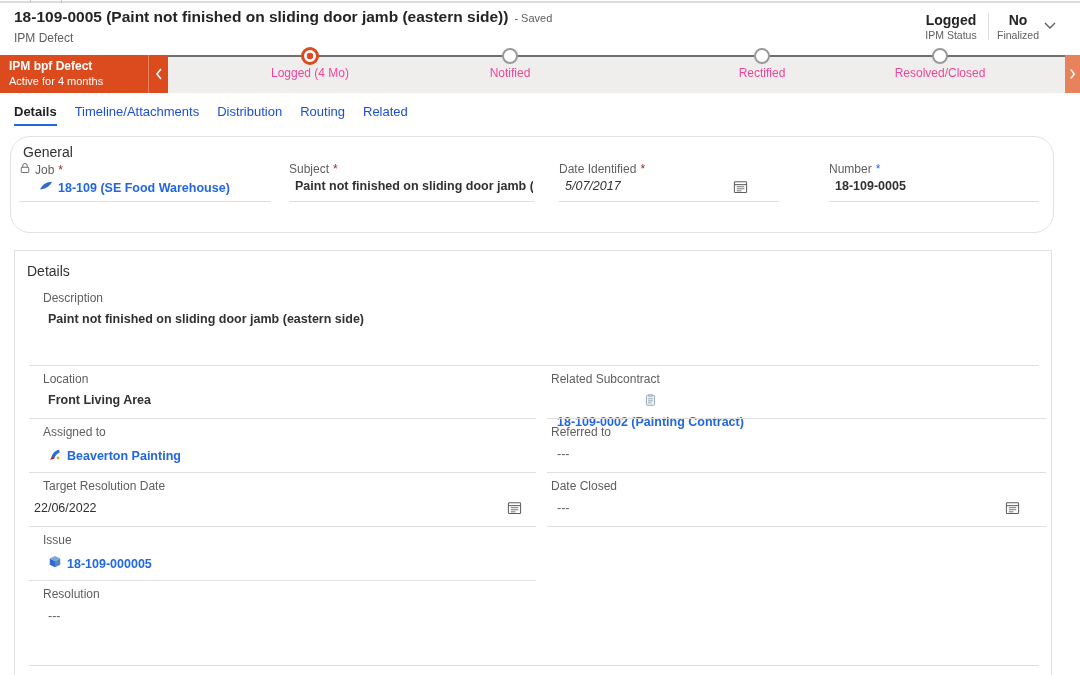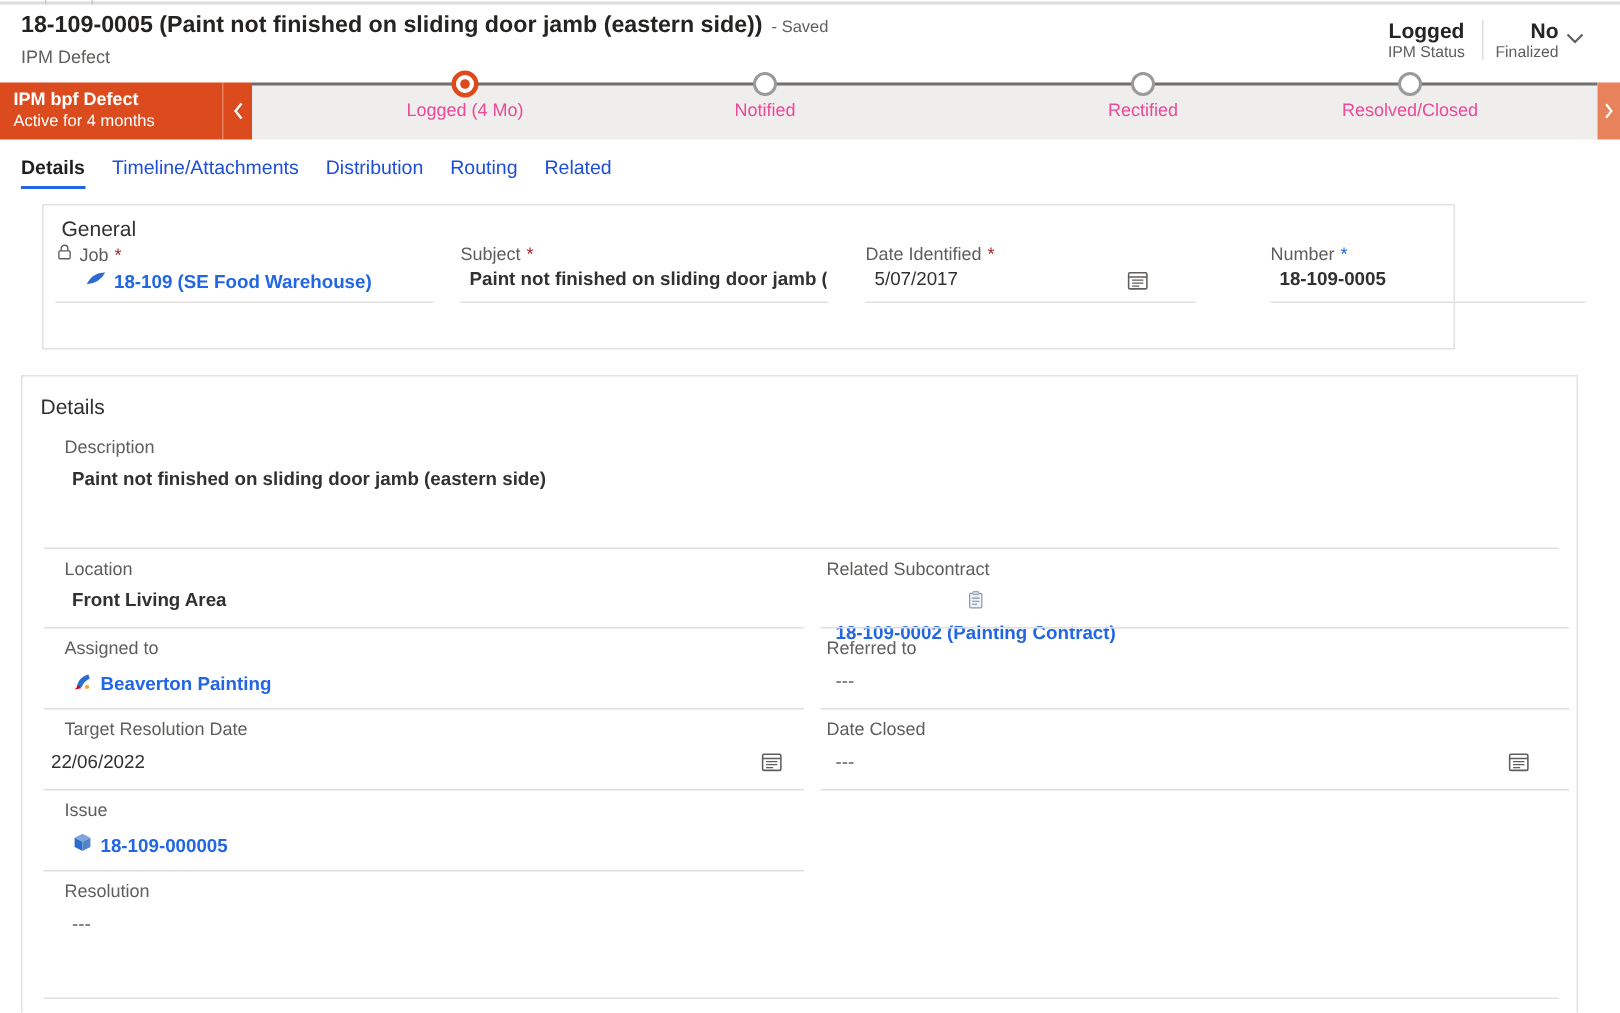--- a/index.html
+++ b/index.html
@@ -36,21 +36,21 @@
   .stage-label { top:66px; width:160px; text-align:center; font-size:12px; color:#ec4899; white-space:nowrap; cursor:pointer; }
   .stage-dot-inactive { width:16px; height:16px; border-radius:50%; background:#fff; border:2px solid #9a9a9a; }
 
   
   .tabs { left:14px; top:104px; display:flex; gap:18px; }
   .tab { font-size:13px; color:#1d4ed8; padding-bottom:5px; border-bottom:2px solid transparent; cursor:pointer; }
   .tab.active { font-weight:bold; color:#201f1e; border-bottom-color:#2266E3; }
 
   
   .card { background:#fff; border:1px solid #e3e2e1; }
-  .card-general { left:28px; top:136px; width:942px; height:97px; }
+  .card-general { left:10px; top:136px; width:1044px; height:97px;border-radius:20px; }
   .card-details { left:14px; top:250px; width:1038px; height:440px; }
   .sec-title { font-size:14px; color:#323130; }
 
   .flabel { font-size:12px; color:#605e5c; white-space:nowrap; display:flex; align-items:center; gap:4px; }
   .fvalue { font-size:12.5px; font-weight:bold; color:#323130; white-space:nowrap; overflow:hidden;
     display:flex; align-items:center; gap:5px; cursor:text; }
   .fvalue.link { color:#2266E3; cursor:pointer; }
   .fvalue.empty { color:#605e5c; font-weight:normal; }
   .req-red { color:#A4262C; font-size:12px; }
   .req-blue { color:#2266E3; font-size:12px; }
@@ -67,21 +67,21 @@
 <div class="abs page-title">
   <span>18-109-0005 (Paint not finished on sliding door jamb (eastern side))</span><span class="saved-note">- Saved</span>
 </div>
 <div class="abs entity-name">IPM Defect</div>
 
 <div class="abs hdr-stat" style="left:916px; top:11px; width:70px;">
   <div class="v">Logged</div>
   <div class="l">IPM Status</div>
 </div>
 <div class="abs hdr-divider"></div>
-<div class="abs hdr-stat" style="left:997px; top:11px; text-align:right;">
+<div class="abs hdr-stat" style="left:997px; top:11px; text-align:center;">
   <div class="v">No</div>
   <div class="l">Finalized</div>
 </div>
 <div class="abs" style="left:1042px; top:17px; cursor:pointer;">
   <svg width="16" height="16" viewBox="0 0 16 16">
       <polyline points="3,6 8,11 13,6" fill="none" stroke="#605e5c" stroke-width="1.4"></polyline>
     </svg>
 </div>
 
 <div class="abs bpf-bar">
@@ -152,21 +152,21 @@
     <span>Subject</span>
       <span class="req-red">*</span>
   </div>
   <div class="abs fvalue" style="left:284px; top:42px; width:238px;">Paint not finished on sliding door jamb (easte...</div>
   <div class="abs underline" style="left:278px; top:64px; width:245px;"></div>
 
   <div class="abs flabel" style="left:548px; top:25px;">
     <span>Date Identified</span>
       <span class="req-red">*</span>
   </div>
-  <div class="abs fvalue" style="left:554px; top:42px; font-weight:normal;">5/07/2017</div>
+  <div class="abs fvalue" style="left:554px; top:42px; font-weight:normal;font-style:italic;">5/07/2017</div>
   <div class="abs cal-btn" style="left:722px; top:42px;">
     <svg width="15" height="15" viewBox="0 0 16 16">
         <rect x="1.5" y="3" width="13" height="11.5" rx="1" fill="none" stroke="#605e5c" stroke-width="1.1"></rect>
         <line x1="1.5" y1="6" x2="14.5" y2="6" stroke="#605e5c" stroke-width="1.1"></line>
         <line x1="4" y1="8.2" x2="12" y2="8.2" stroke="#605e5c" stroke-width="0.9"></line>
         <line x1="4" y1="10.4" x2="12" y2="10.4" stroke="#605e5c" stroke-width="0.9"></line>
         <line x1="4" y1="12.6" x2="9" y2="12.6" stroke="#605e5c" stroke-width="0.9"></line>
       </svg>
   </div>
   <div class="abs underline" style="left:548px; top:64px; width:220px;"></div>

